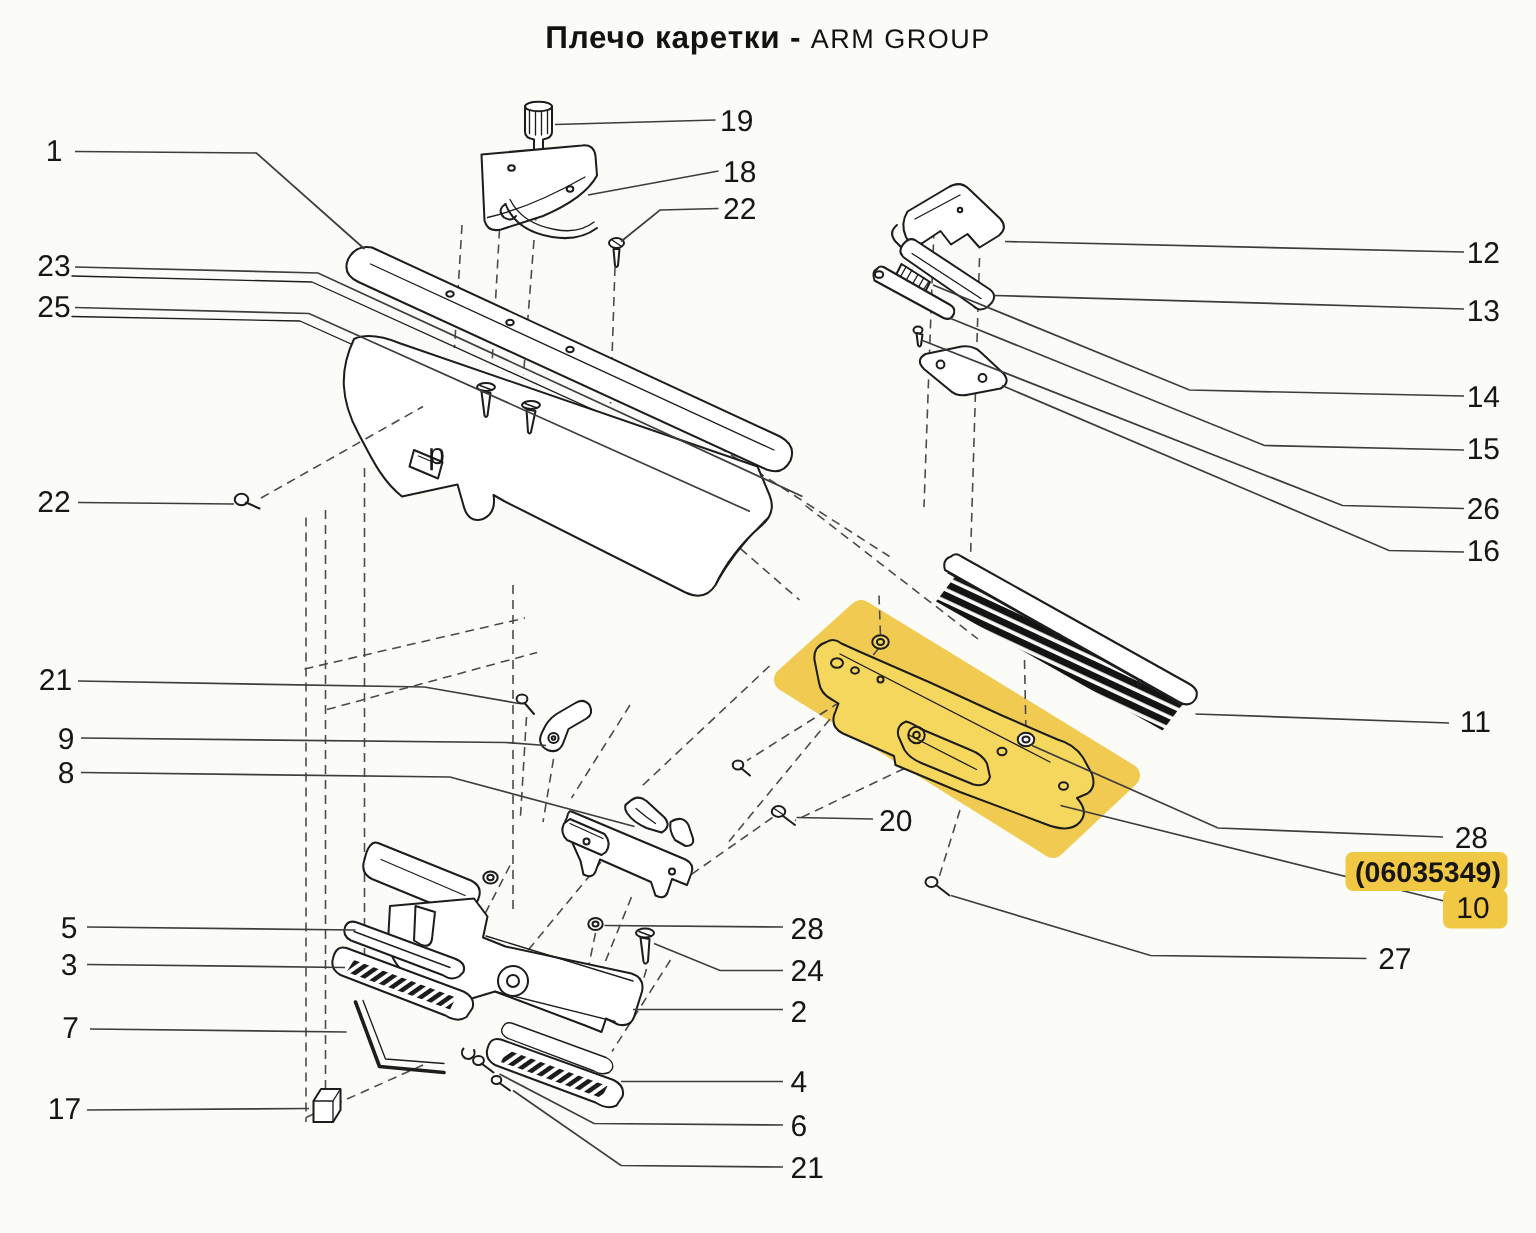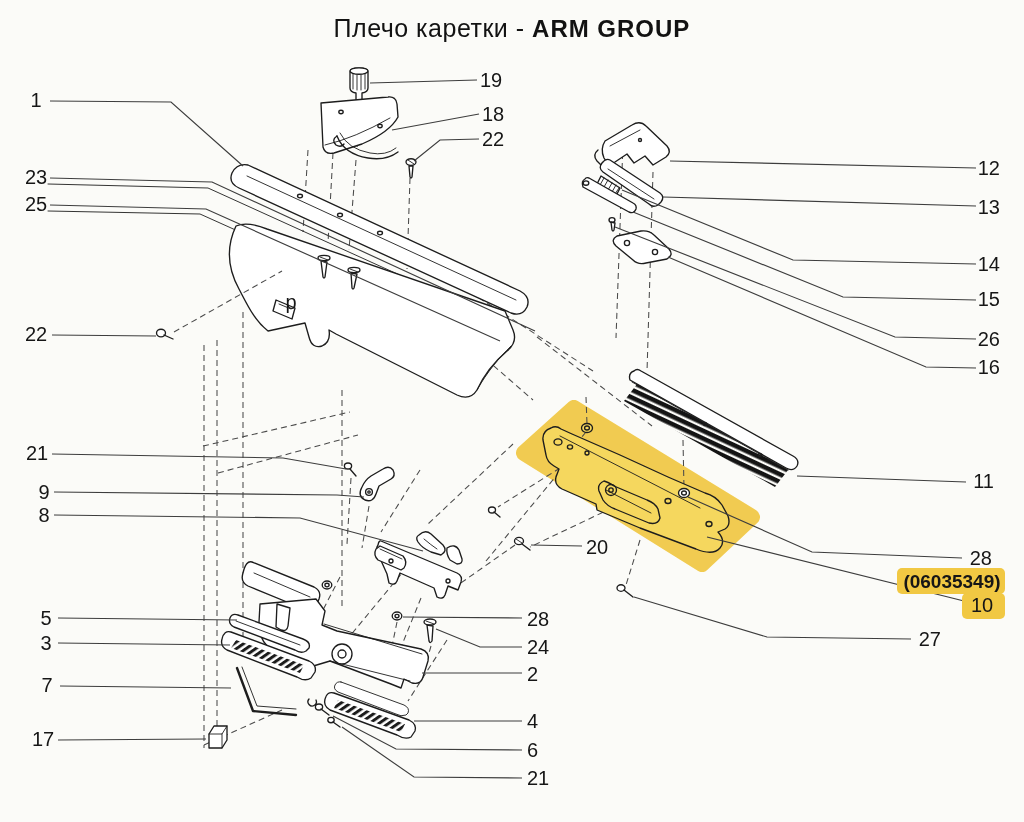--- a/index.html
+++ b/index.html
@@ -4,22 +4,22 @@
 <style>
   html,body{margin:0;padding:0;}
   body{
     width:1024px;height:822px;position:relative;overflow:hidden;
     background:#fbfbf8;font-family:"Liberation Sans",sans-serif;
   }
   .title{
     position:absolute;top:14px;left:0;width:100%;text-align:center;
     color:#121212;white-space:nowrap;
   }
-  .title .ru{font-size:25px;font-weight:normal;letter-spacing:.5px;}
-  .title .en{font-size:24px;font-weight:bold;letter-spacing:1px;}
+  .title .ru{font-size:21px;font-weight:bold;letter-spacing:.5px;}
+  .title .en{font-size:18px;font-weight:normal;letter-spacing:1px;}
   svg{position:absolute;left:0;top:0;}
   svg text{font-family:"Liberation Sans",sans-serif;font-size:20px;fill:#161616;}
   svg text.bold{font-weight:bold;font-size:19px;}
   .leader{fill:none;stroke:#3d3d3d;stroke-width:1.15px;}
   .dash{fill:none;stroke:#4a4a4a;stroke-width:1.05px;stroke-dasharray:6 4;}
   .p{stroke:#1d1d1d;stroke-width:1.35px;fill:#ffffff;stroke-linejoin:round;stroke-linecap:round;}
   .pn{fill:none;stroke:#1d1d1d;stroke-width:1.35px;stroke-linejoin:round;stroke-linecap:round;}
   .thin{stroke-width:.9px;}
   .fy{fill:#F5D75E;}
   .wire{fill:none;stroke:#1d1d1d;stroke-width:2.4px;stroke-linejoin:round;stroke-linecap:round;}

